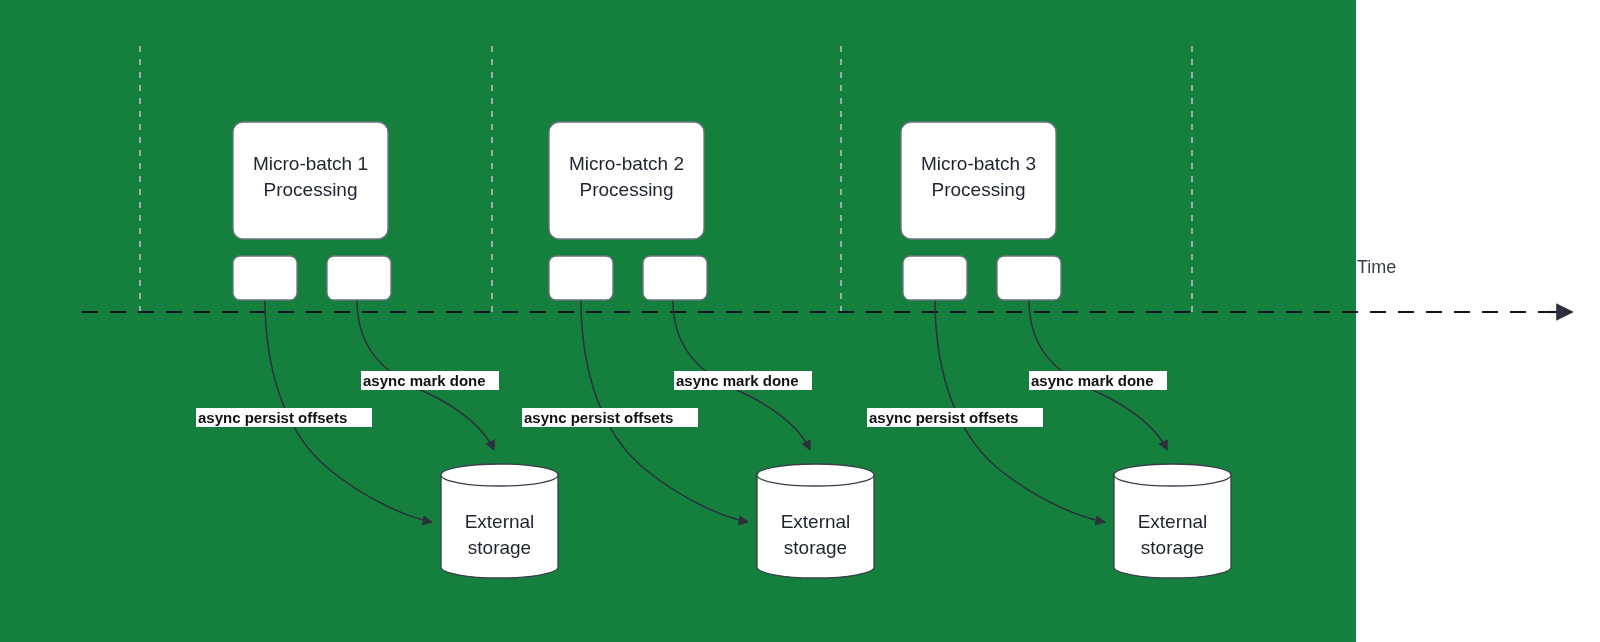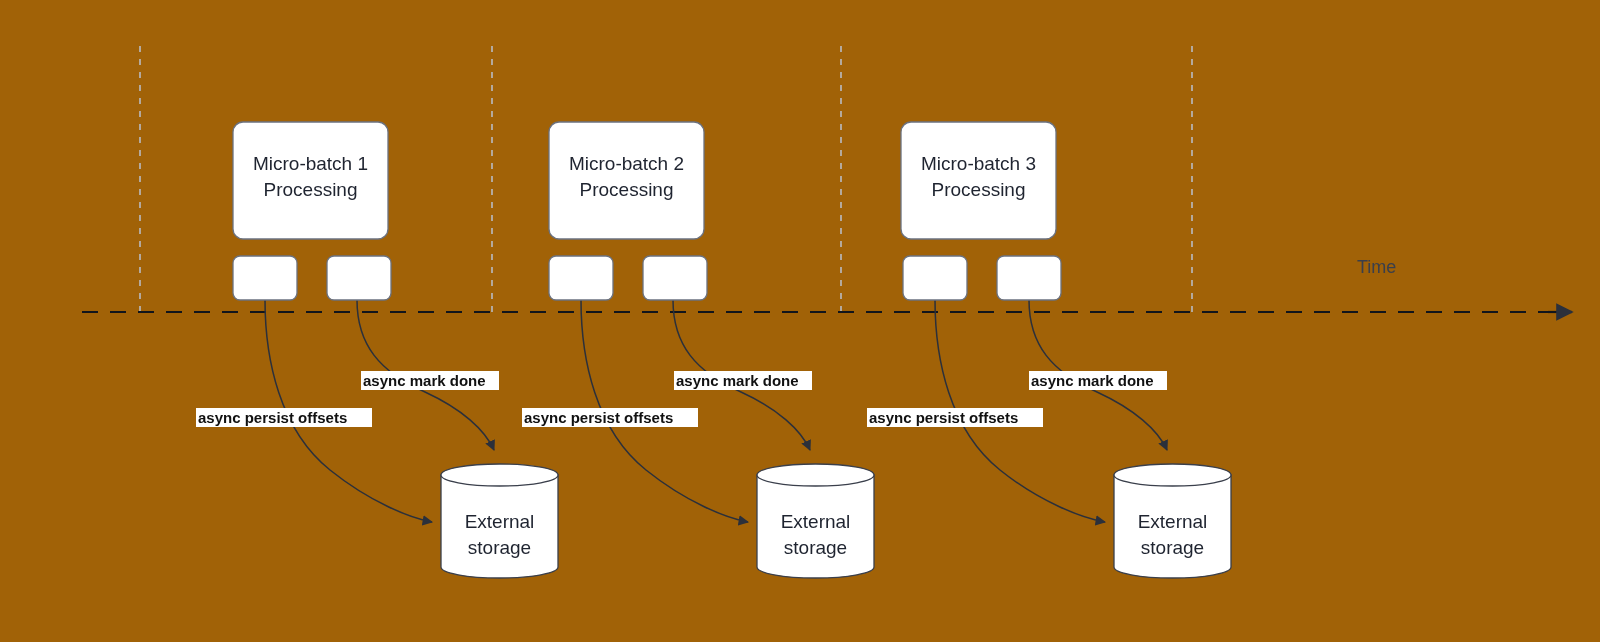--- a/index.html
+++ b/index.html
@@ -8,23 +8,23 @@
     background: #ffffff;
   }
   body {
     width: 1600px;
     height: 642px;
     font-family: "Liberation Sans", sans-serif;
     overflow: hidden;
   }
   #diagram-root {
     position: relative;
-    width: 1600px;
+    width: 1356px;
     height: 642px;
-    background: #a16207;
+    background: #15803d;
   }
   svg#diagram-svg {
     position: absolute;
     left: 0;
     top: 0;
     width: 1600px;
     height: 642px;
     display: block;
   }
   .node-label {

